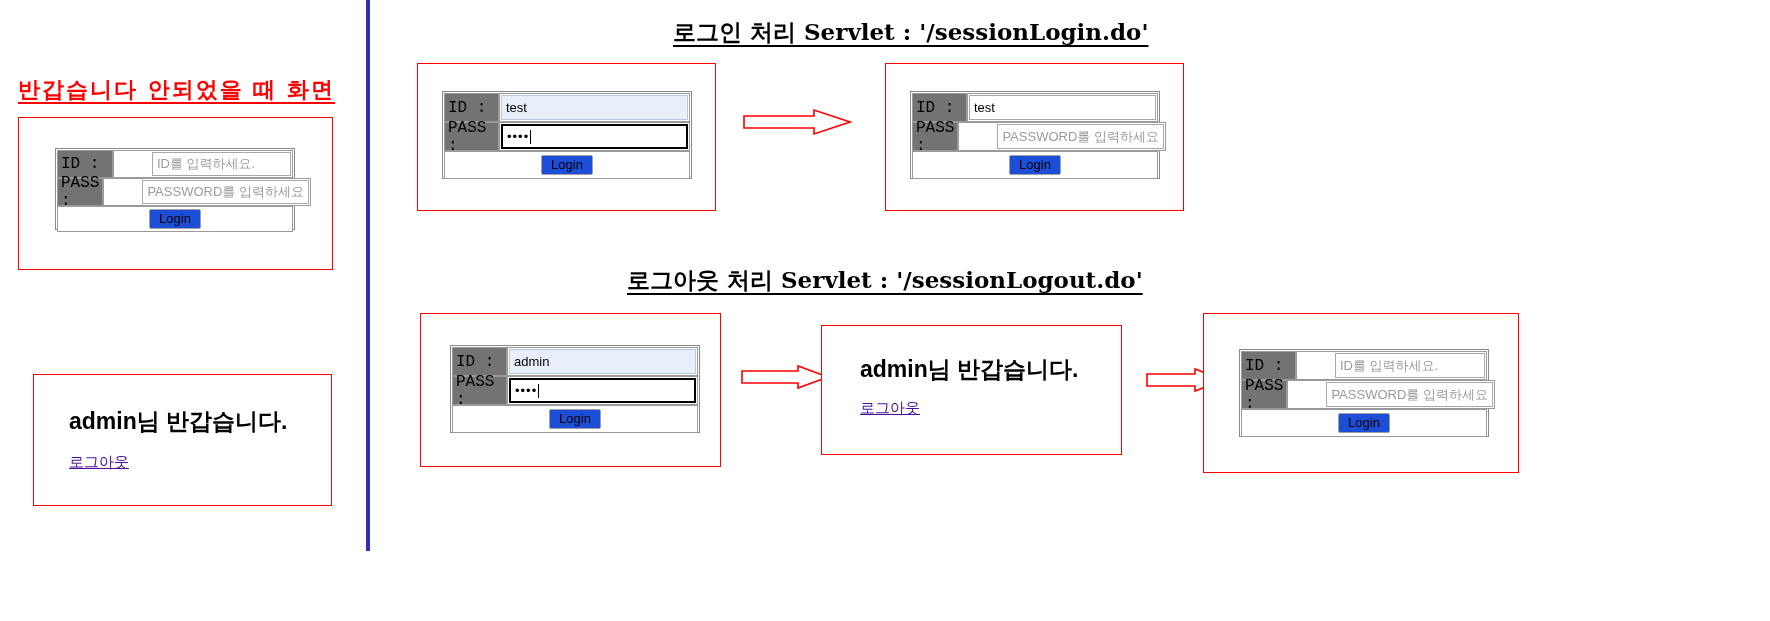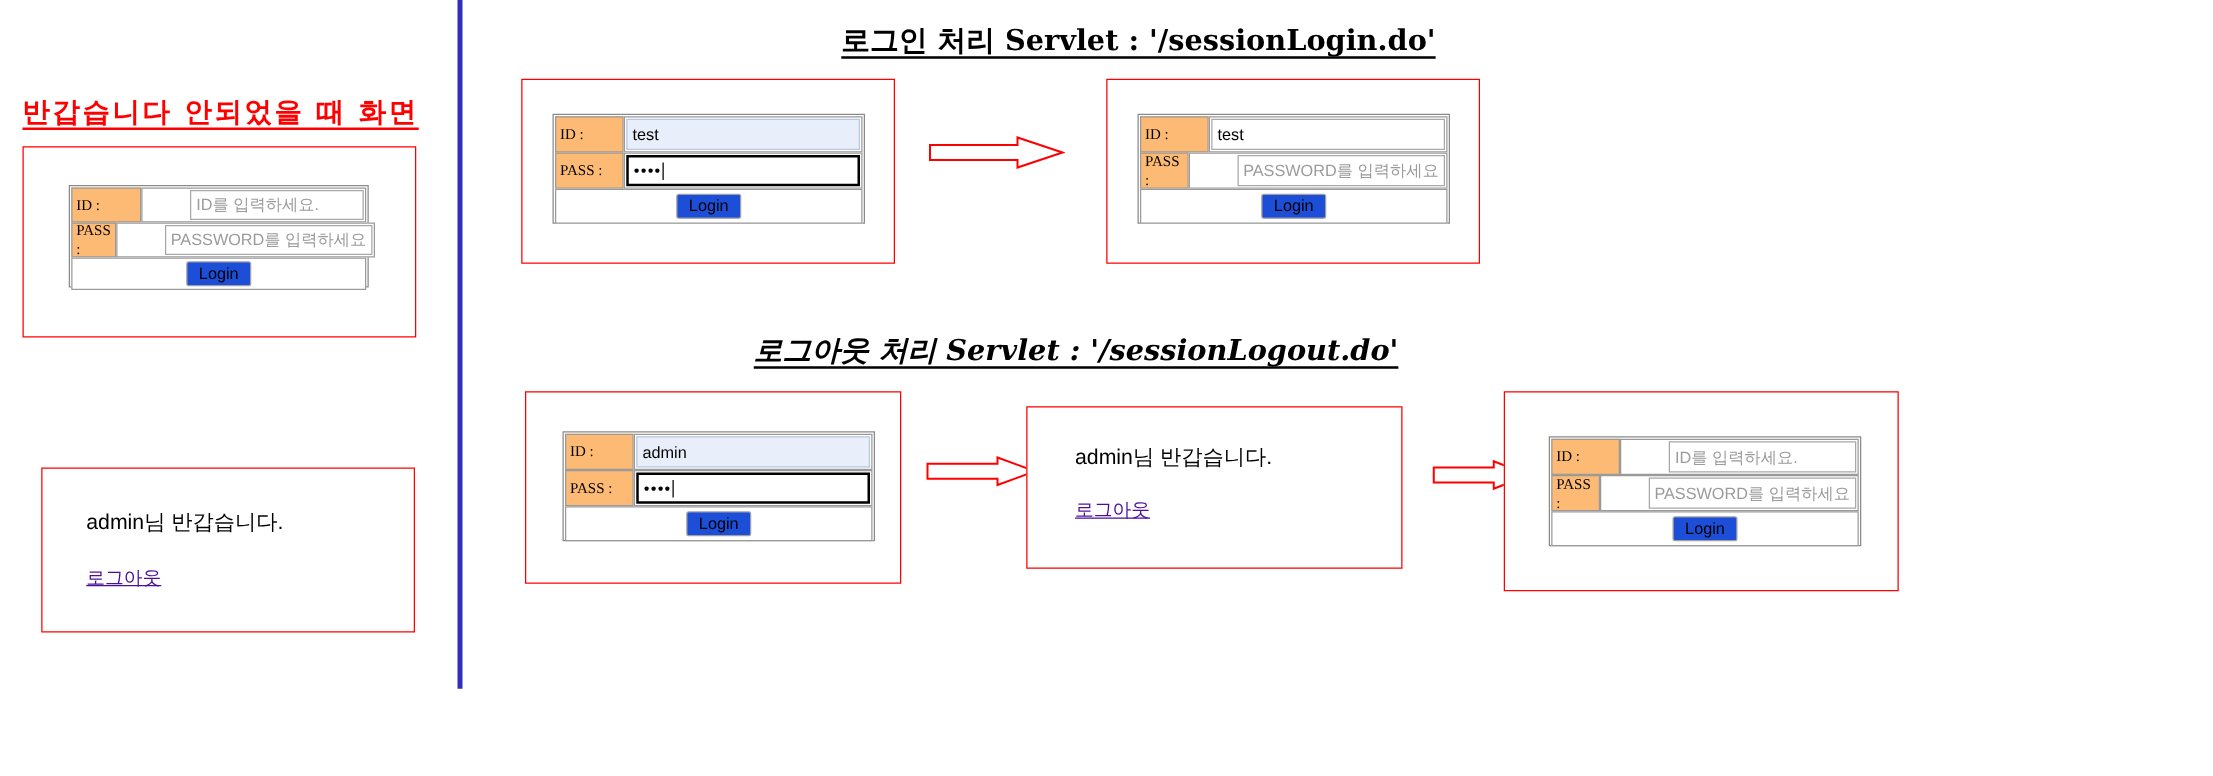--- a/index.html
+++ b/index.html
@@ -35,22 +35,22 @@
 
   
   .login-table{
     position:absolute;border:1px solid #8a8a8a;background:#fff;
     box-sizing:border-box;padding:1px;
   }
   .row{display:flex;align-items:stretch;box-sizing:border-box;}
   .cell-label{
     border:1px solid #9a9a9a;box-sizing:border-box;
     display:flex;align-items:center;justify-content:flex-start;
-    font-size:12px;color:#000;background:#fdba74;padding:0 3px;
-    font-family:Liberation Serif, serif;
+    font-size:16px;color:#000;background:#737373;padding:0 3px;
+    font-family:Liberation Mono, monospace;
   }
   .cell-field{
     border:1px solid #9a9a9a;box-sizing:border-box;background:#fff;
     display:flex;align-items:center;padding:1px;
   }
   .txt{
     flex:1;height:100%;box-sizing:border-box;
     border:1px solid #a8a8a8;background:#fff;
     display:flex;align-items:center;padding:0 4px;
     font-size:13px;color:#000;overflow:hidden;white-space:nowrap;
@@ -65,21 +65,21 @@
     display:flex;align-items:center;justify-content:center;
   }
   .btn{
     background:#1d4ed8;border:1px solid #a0a0a0;border-radius:2px;
     font-size:13px;color:#000;padding:1px 9px;line-height:16px;
     font-family:"Liberation Sans","DejaVu Sans",sans-serif;
   }
 
   
   .greet{
-    position:absolute;font-size:17px;font-weight:normal;color:#000;white-space:nowrap;
+    position:absolute;font-size:23px;font-weight:bold;color:#000;white-space:nowrap;
     font-family:"Liberation Sans","DejaVu Sans",sans-serif;
   }
   .logout-link{
     position:absolute;font-size:15px;color:#4b0f9c;text-decoration:underline;
     white-space:nowrap;font-family:"Liberation Sans","DejaVu Sans",sans-serif;
     cursor:pointer;
   }
 
   
   .arrow{position:absolute;}
@@ -171,21 +171,21 @@
         </div>
       </div>
       <div class="row" style="height:28px;">
         <div class="cell-btn" style="flex:1;">
           <button class="btn">Login</button>
         </div>
       </div>
     </div>
   </div>
 
-  <div class="mono-title servlet-title" style="left:603px;top:265px;font-style:italic;">로그아웃 처리 Servlet : '/sessionLogout.do'</div>
+  <div class="mono-title servlet-title" style="left:627px;top:265px;">로그아웃 처리 Servlet : '/sessionLogout.do'</div>
 
   <div class="pane" style="left:420px;top:313px;width:301px;height:154px;">
     <div class="login-table" style="left:29px;top:31px;width:250px;height:88px;">
       <div class="row" style="height:29px;">
         <div class="cell-label" style="width:55px;">ID :</div>
         <div class="cell-field" style="flex:1;">
           <div class="txt autofill">admin</div>
         </div>
       </div>
       <div class="row" style="height:29px;">

